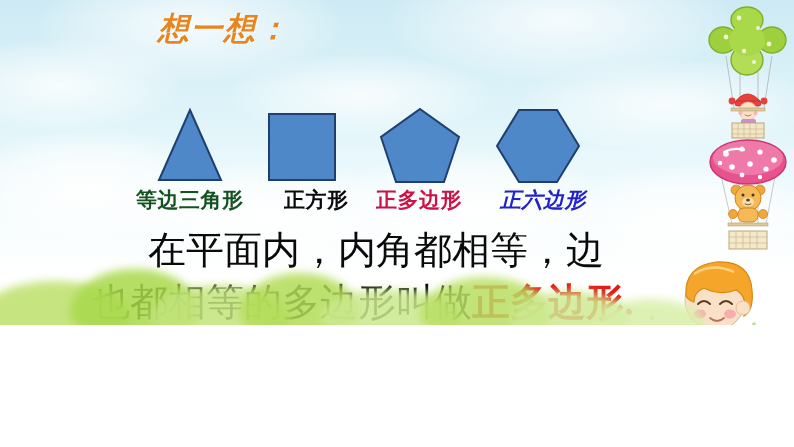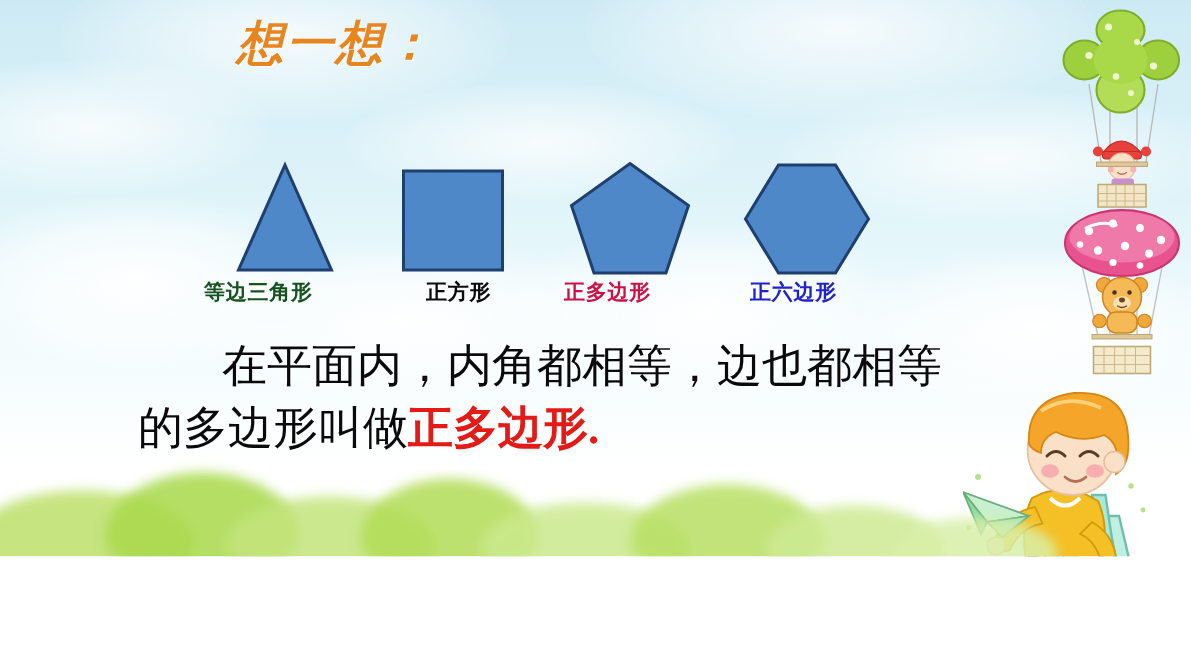--- a/index.html
+++ b/index.html
@@ -3,21 +3,21 @@
 <meta charset="utf-8">
 <style>
   html, body {
     margin: 0;
     padding: 0;
     background: #ffffff;
   }
   #slide {
     position: relative;
     width: 794px;
-    height: 371px;
+    height: 325px;
     overflow: hidden;
     font-family: "Liberation Serif", "DejaVu Serif", serif;
     background: linear-gradient(to bottom,
         #cdeaf4 0%,
         #d6eff7 18%,
         #dff4f9 36%,
         #ecf9fc 54%,
         #f7fdfe 70%,
         #ffffff 84%,
         #ffffff 100%);
@@ -65,33 +65,33 @@
     letter-spacing: 2px;
     color: #e8851f;
     text-shadow: 1px 1px 0 rgba(255,255,255,0.85);
     white-space: nowrap;
   }
 
   
   .shape-svg { position: absolute; }
   .shape-label {
     position: absolute;
-    font-size: 14px;
+    font-size: 21px;
     font-weight: bold;
     white-space: nowrap;
     letter-spacing: 0.5px;
   }
 
   
   #definition {
     position: absolute;
     left: 92px;
     top: 224px;
     width: 545px;
-    font-size: 30px;
+    font-size: 38px;
     line-height: 1.38;
     color: #0a0a0a;
     text-indent: 56px;
     letter-spacing: 0px;
   }
   #definition .hl {
     color: #e21b16;
     font-weight: bold;
   }
 
@@ -126,21 +126,21 @@
   <div class="shape-label" style="left:284px; top:186px; color:#0a0a0a;">正方形</div>
 
   <svg class="shape-svg" style="left:378px; top:106px;" width="84" height="80" viewBox="0 0 84 80">
     <polygon points="42,3 81,31 66,76 18,76 3,31" fill="#4e88c8" stroke="#1f3f6e" stroke-width="2"></polygon>
   </svg>
   <div class="shape-label" style="left:376px; top:186px; color:#cc1144;">正多边形</div>
 
   <svg class="shape-svg" style="left:493px; top:106px;" width="90" height="80" viewBox="0 0 90 80">
     <polygon points="26,4 64,4 86,40 64,76 26,76 4,40" fill="#4e88c8" stroke="#1f3f6e" stroke-width="2"></polygon>
   </svg>
-  <div class="shape-label" style="left:500px; top:186px; color:#2222cc;">正六边形</div>
+  <div class="shape-label" style="left:500px; top:186px; color:#2222cc;font-style:italic;">正六边形</div>
 
   <div id="definition"><span>在平面内，内角都相等，边也都相等的多边形叫做</span><span class="hl">正多边形</span><span class="hl">.</span></div>
 
   <svg class="illus" style="left:706px; top:4px;" width="84" height="136" viewBox="0 0 84 136">
 
     <g stroke="#b8b8b8" stroke-width="0.9" fill="none">
       <line x1="20" y1="52" x2="28" y2="104"></line>
       <line x1="34" y1="60" x2="34" y2="104"></line>
       <line x1="52" y1="60" x2="52" y2="104"></line>
       <line x1="66" y1="52" x2="58" y2="104"></line>

